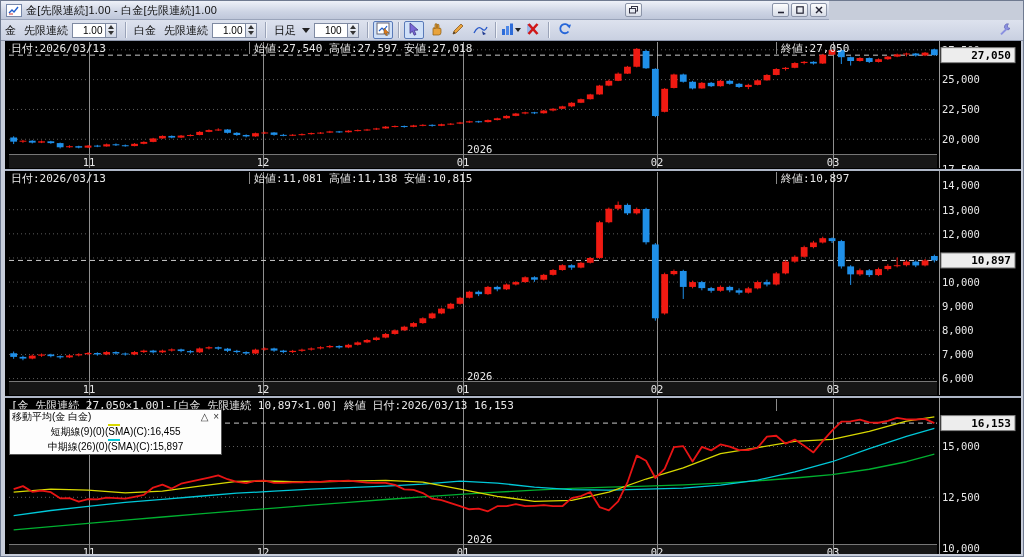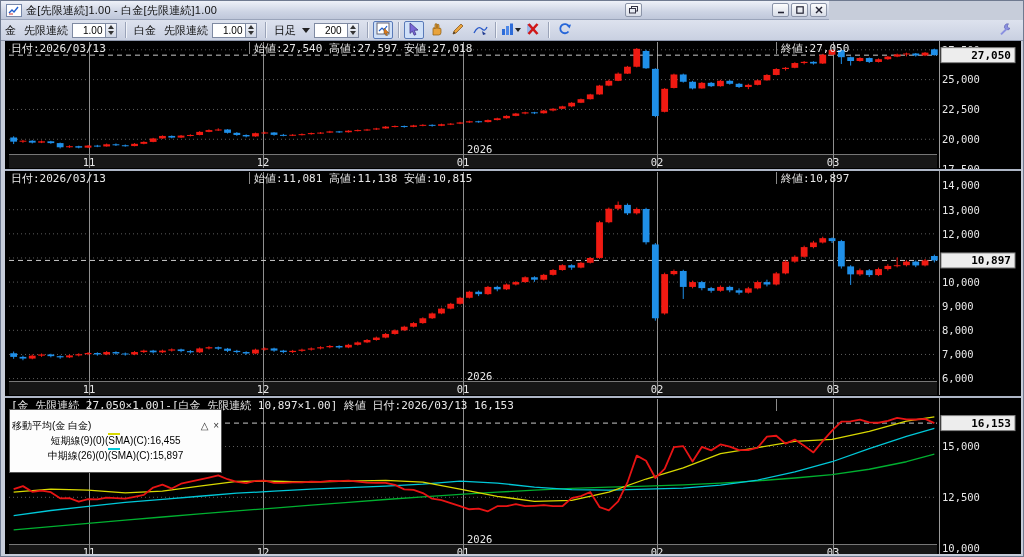--- a/index.html
+++ b/index.html
@@ -31,21 +31,21 @@
   .tb-sep{width:1px;height:16px;background:#9aa3b8;margin:0 4px;box-shadow:1px 0 0 #f0f3f9;}
   .ddown-arrow{display:inline-block;margin:0 4px 0 2px;border-left:4px solid transparent;border-right:4px solid transparent;border-top:5px solid #222;}
   .tbtn{width:20px;height:18px;margin:0 1px;display:flex;align-items:center;justify-content:center;border:1px solid transparent;border-radius:2px;}
   .tbtn.pressed{background:#cfe0f8;border:1px solid #5a7ab8;}
   #wrench-btn{margin-left:auto;margin-right:10px;}
   
   #chartwrap{position:absolute;left:0;top:40px;width:1024px;height:517px;background:#c7cdda;}
   #chart-svg{position:absolute;left:0;top:0;}
   
   #legend{position:absolute;left:8px;top:368px;width:213px;background:#fdfdfd;border:1px solid #555;
-    font-size:10px;color:#000;line-height:12px;padding:10px 2px;}
+    font-size:10px;color:#000;line-height:12px;padding:1px 2px;}
   #legend-head{display:flex;justify-content:space-between;align-items:center;}
   #legend-btns span{display:inline-block;margin-left:2px;cursor:default;font-size:10px;color:#333;}
   .legend-row{display:flex;align-items:center;margin-top:1px;flex-direction:column;}
   .swatch{display:inline-block;width:12px;height:2px;margin-right:3px;}
 </style>
 </head>
 <body>
 
 <div id="app">
 
@@ -99,21 +99,21 @@
       <div class="spin-field">1.00</div>
       <div class="spin-btns">
           <div class="spin-up"></div>
           <div class="spin-dn"></div>
         </div>
     </div>
     <span class="tb-sep"></span>
     <span class="tb-label">日足</span>
     <span class="ddown-arrow"></span>
     <div class="spin">
-      <div class="spin-field">200</div>
+      <div class="spin-field">100</div>
       <div class="spin-btns">
           <div class="spin-up"></div>
           <div class="spin-dn"></div>
         </div>
     </div>
     <span class="tb-sep"></span>
     <div class="tbtn pressed">
       <span><svg width="15" height="14">
             <rect x="1" y="1" width="12" height="11" fill="#fff" stroke="#667"></rect>
             <polyline points="3,9 6,6 8,8 11,4" stroke="#2060d0" stroke-width="1.2" fill="none"></polyline>

